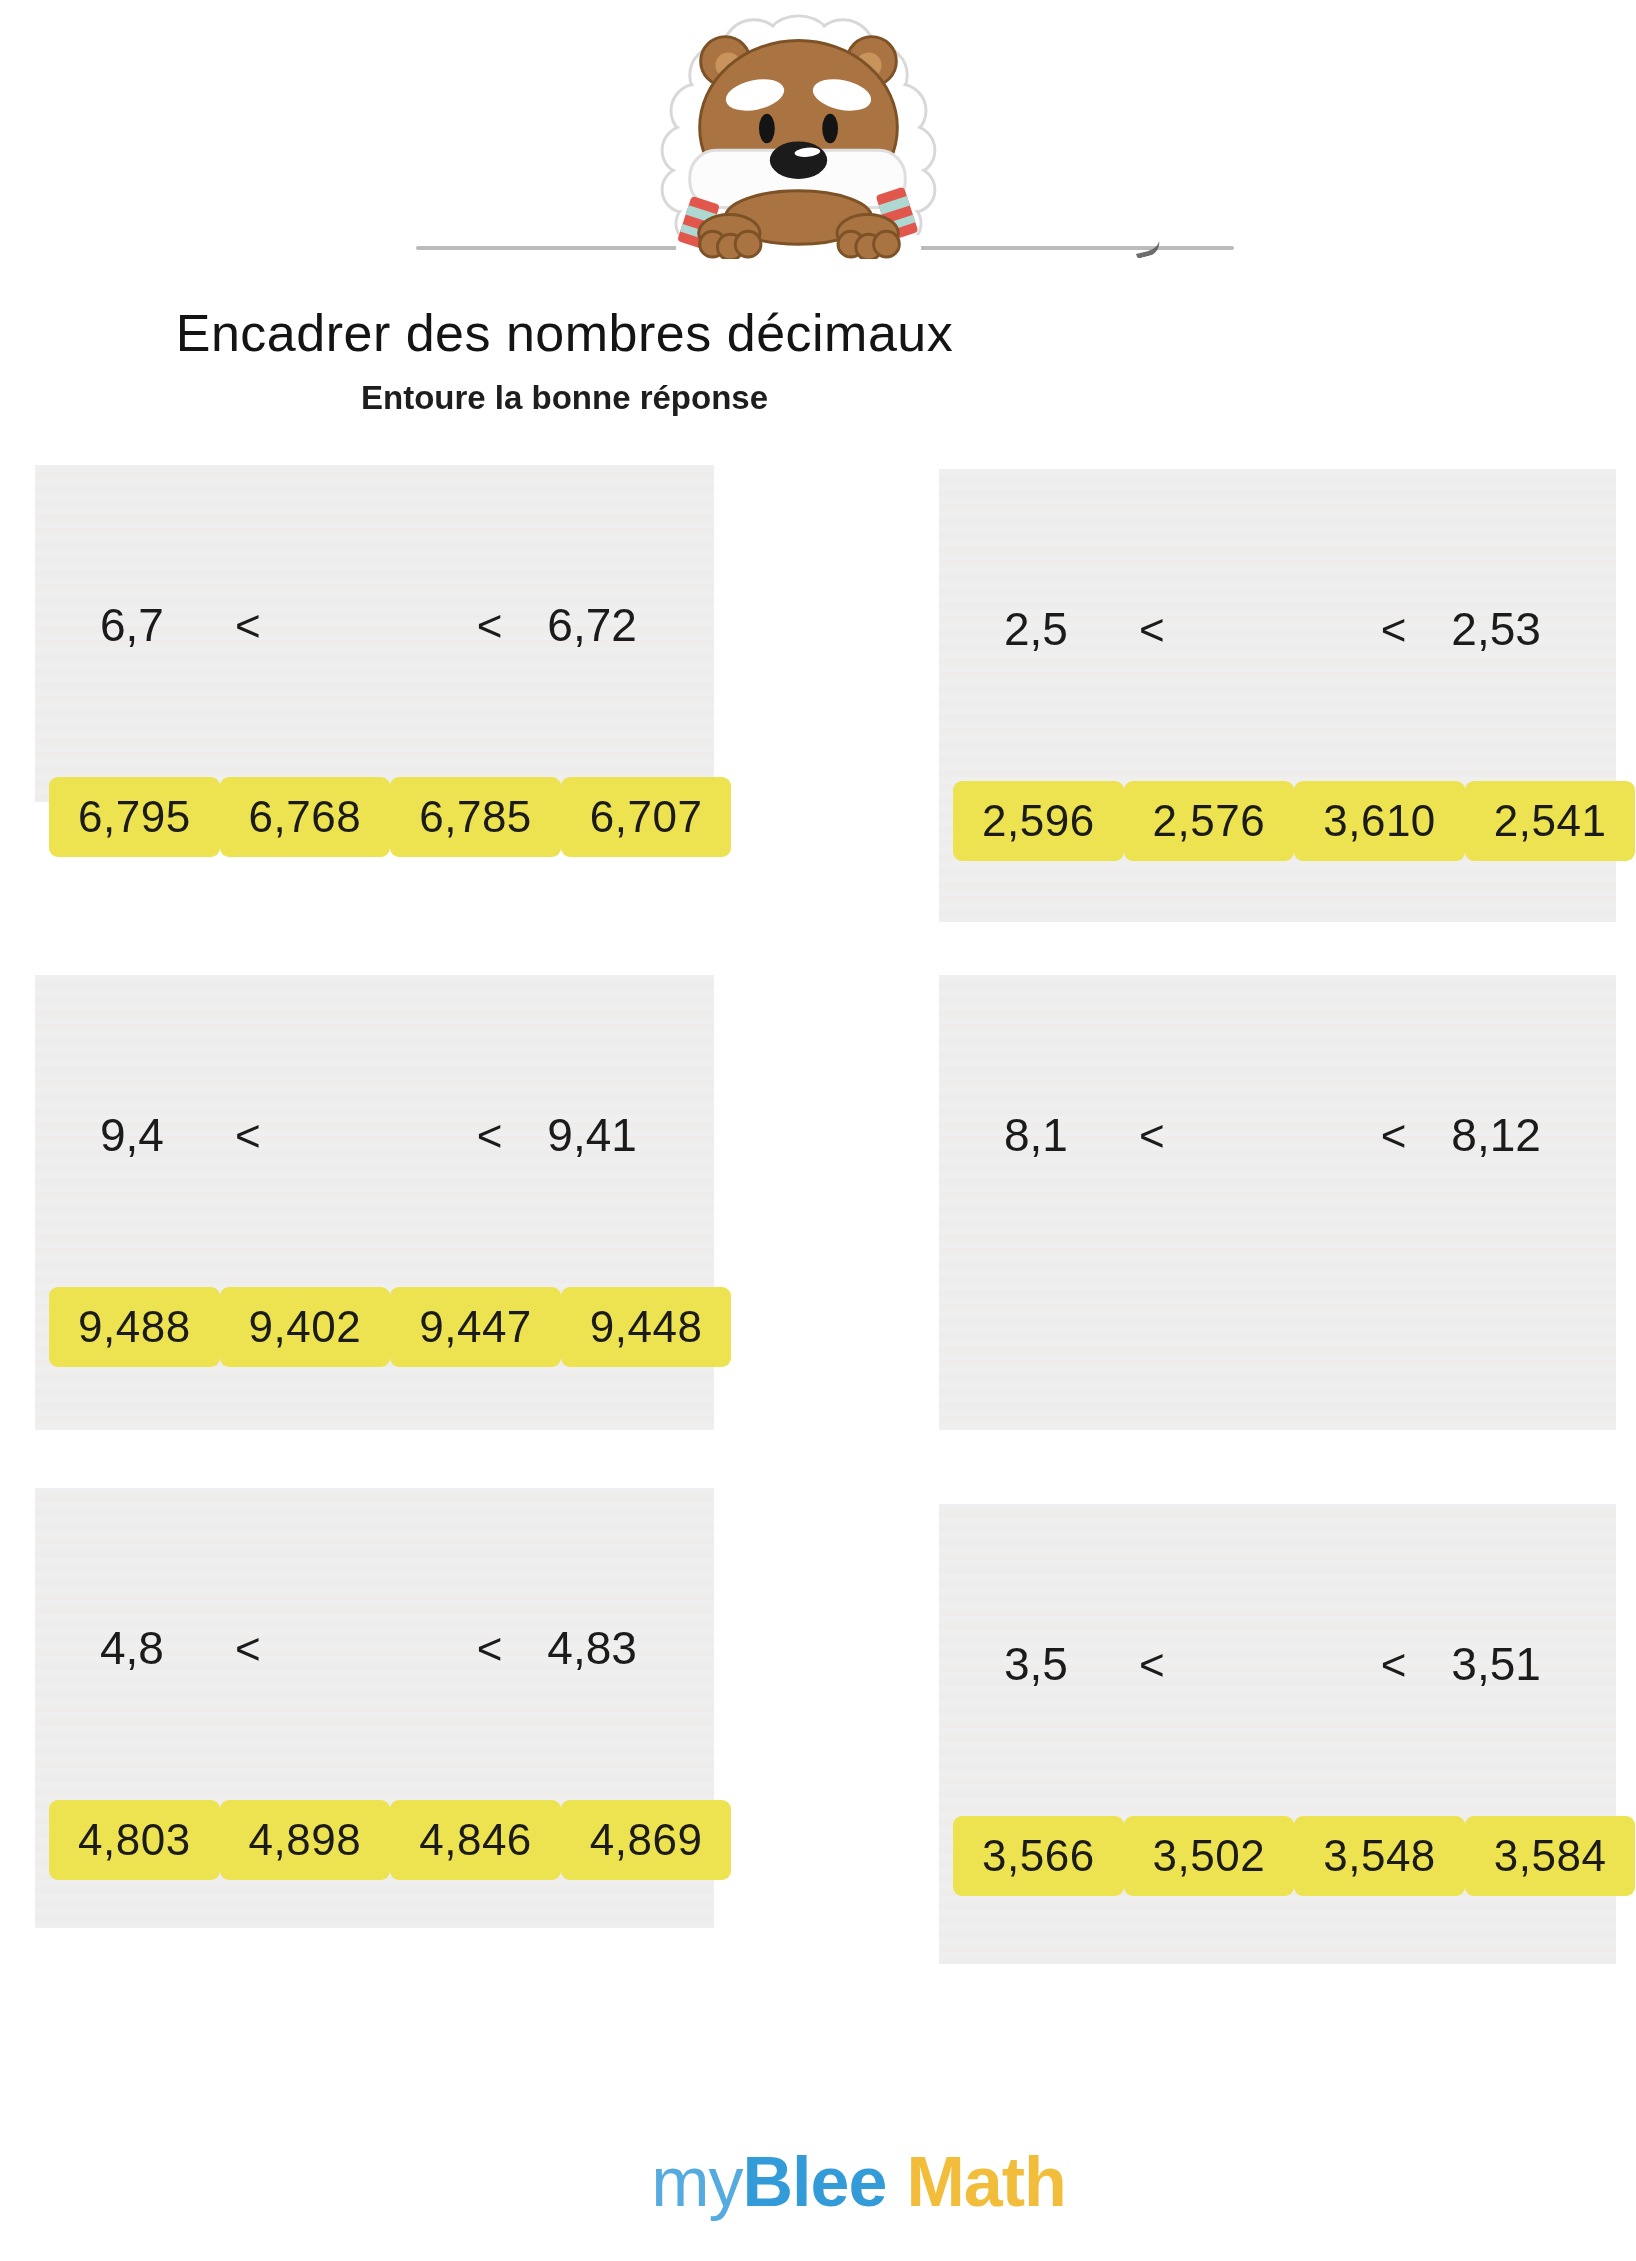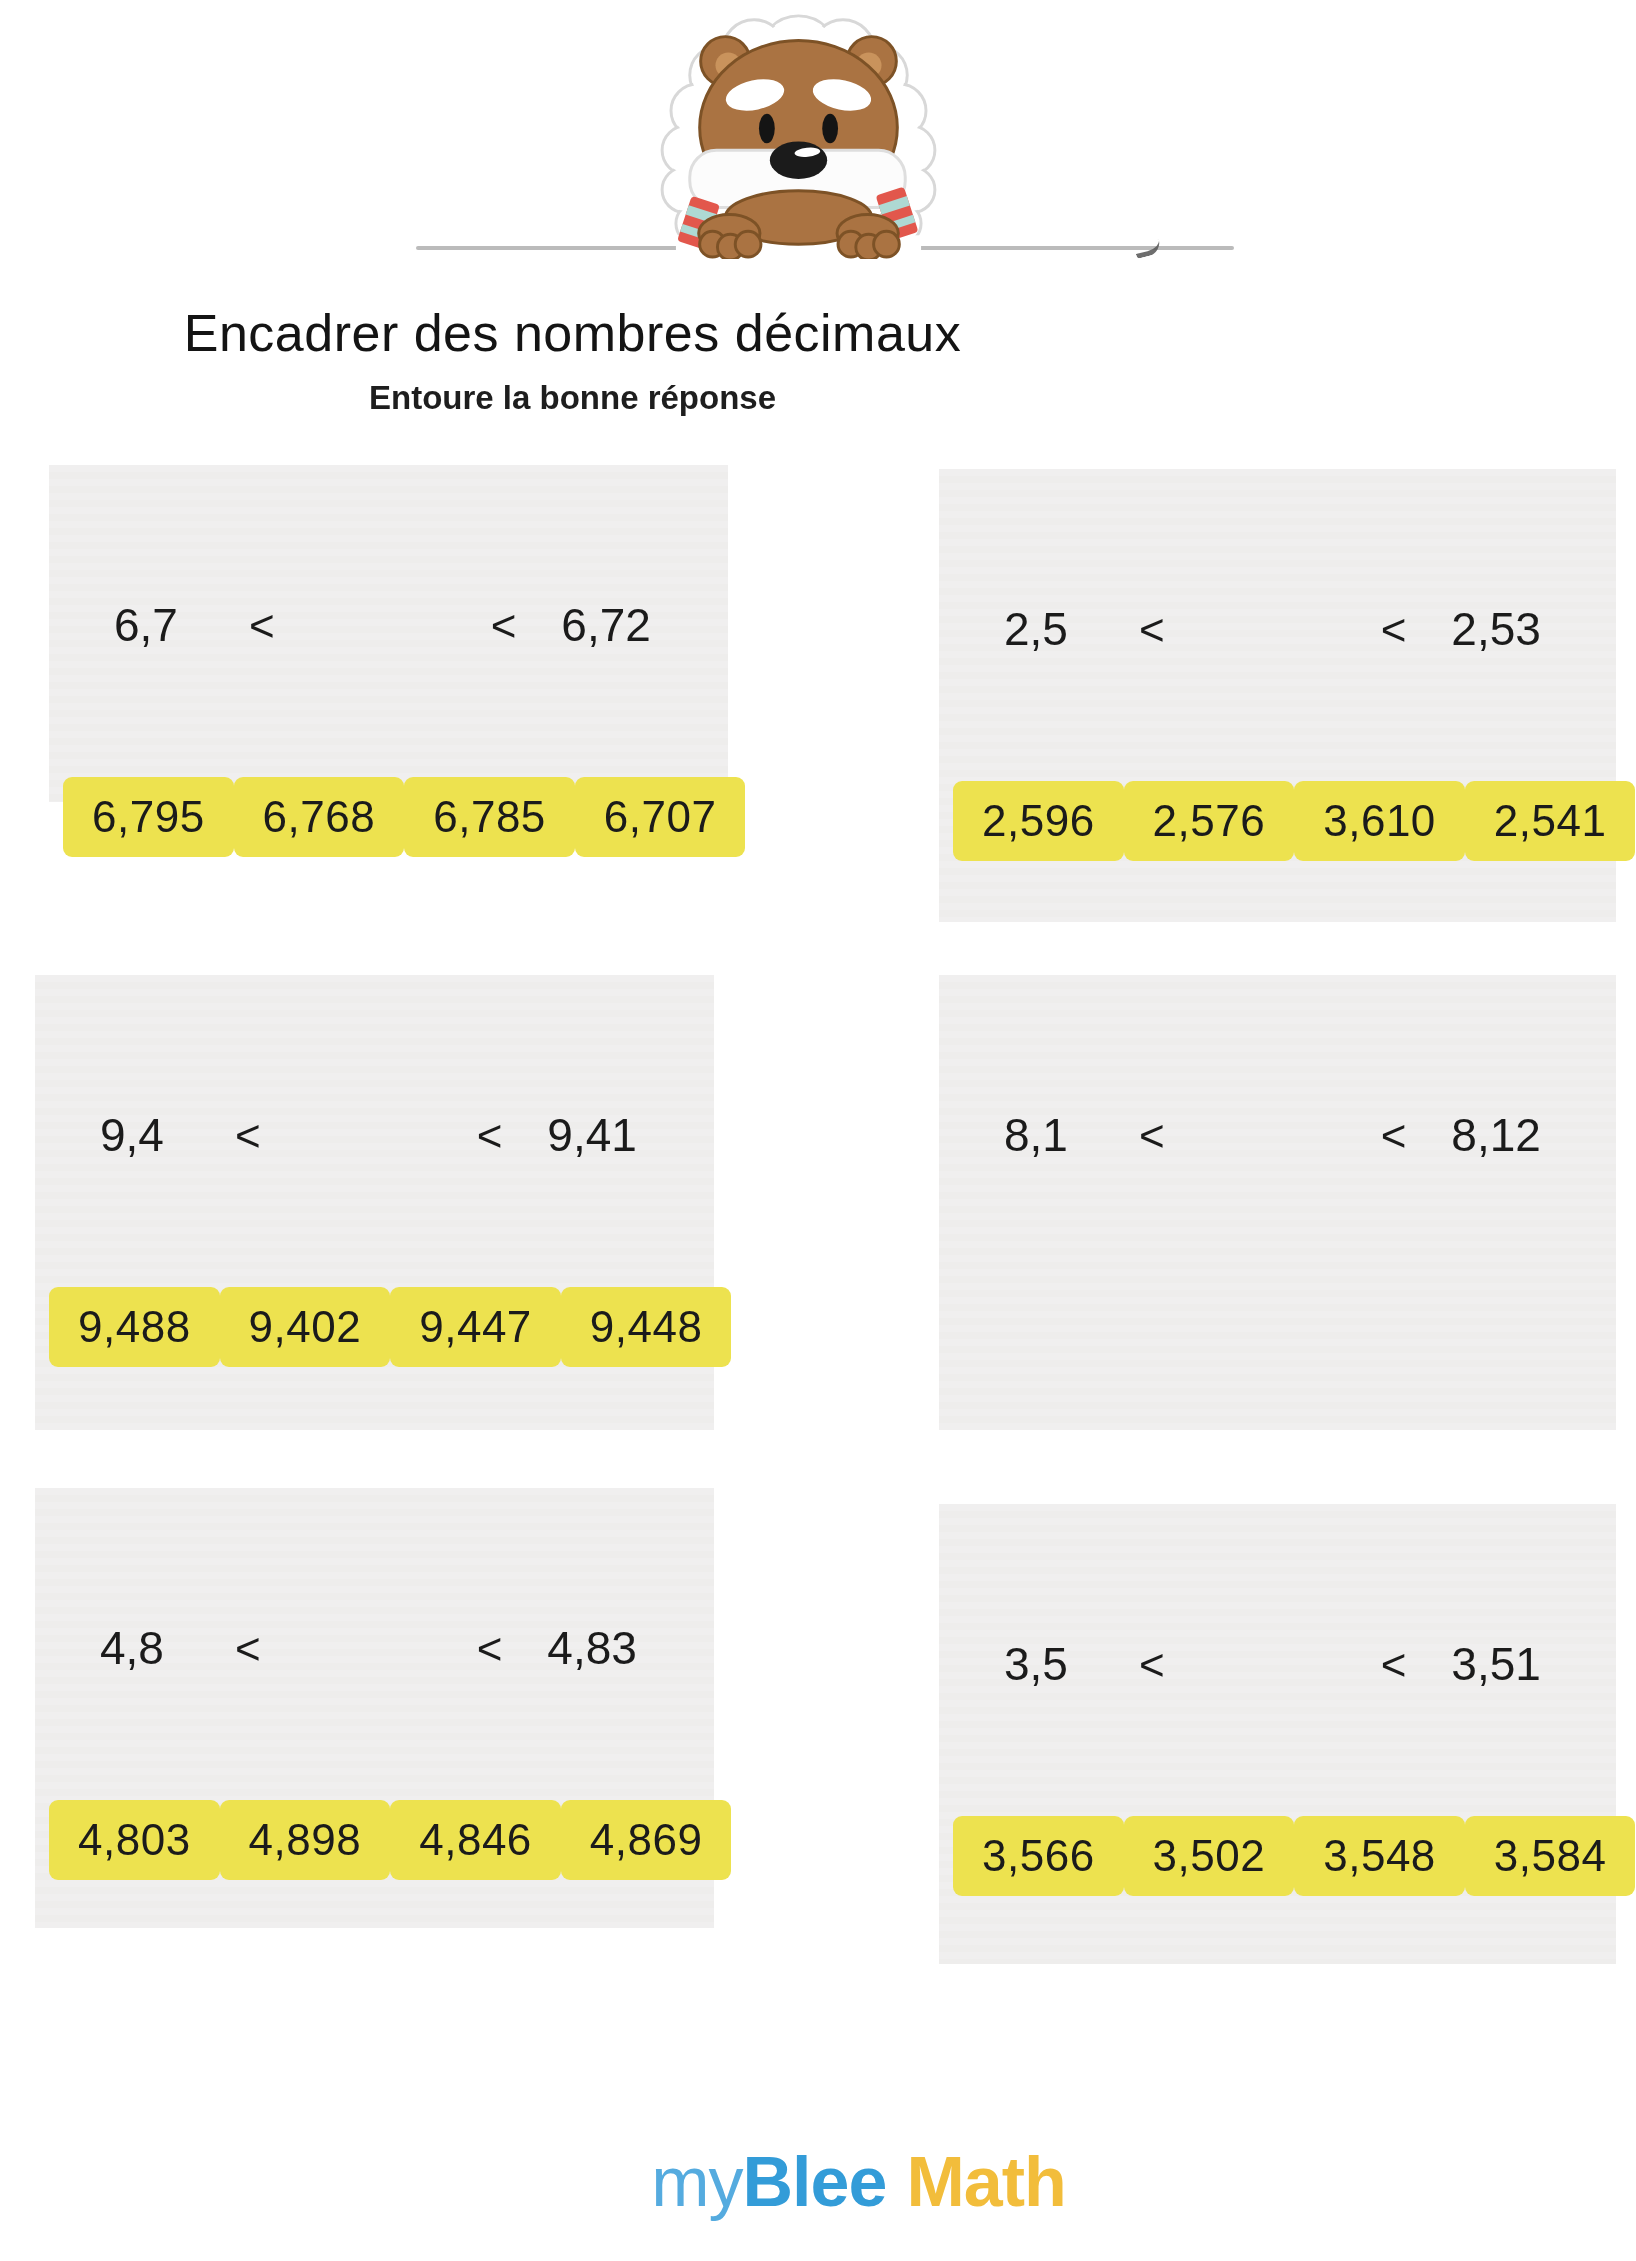--- a/index.html
+++ b/index.html
@@ -15,30 +15,30 @@
     position:absolute; left:416px; top:246px; width:818px; height:4px;
     background:#bbbbbb; border-radius:2px;
   }
   .pen-mark {
     position:absolute; left:1135px; top:242px; width:26px; height:14px;
     border-bottom:5px solid #555; border-radius:0 0 14px 4px;
     transform:rotate(-14deg); opacity:.85;
   }
   .mascot { position:absolute; left:634px; top:4px; width:329px; height:255px; }
 
-  .header-block { position:absolute; left:8px; top:303px; width:1129px; text-align:center; }
+  .header-block { position:absolute; left:0; top:303px; width:1129px; text-align:center; }
   .title { font-size:52px; font-weight:400; color:#141414; letter-spacing:0.5px; }
   .subtitle { font-size:33px; font-weight:700; color:#1e1e1e; margin-top:16px; }
 
   
   .panel {
     position:absolute;
     background:repeating-linear-gradient(180deg,#f0efef 0 7px,#eeedec 7px 14px);
   }
-  .p1 { left:35px;  top:465px;  width:679px; height:337px;margin-left:14px; }
+  .p1 { left:35px;  top:465px;  width:679px; height:337px; }
   .p2 { left:939px; top:469px;  width:677px; height:453px; }
   .p3 { left:35px;  top:975px;  width:679px; height:455px; }
   .p4 { left:939px; top:975px;  width:677px; height:455px; }
   .p5 { left:35px;  top:1488px; width:679px; height:440px; }
   .p6 { left:939px; top:1504px; width:677px; height:460px; }
 
   .ineq {
     position:absolute; top:119px; left:0; right:0;
     display:flex; align-items:baseline;
     padding-left:65px; font-size:46px; white-space:nowrap;

